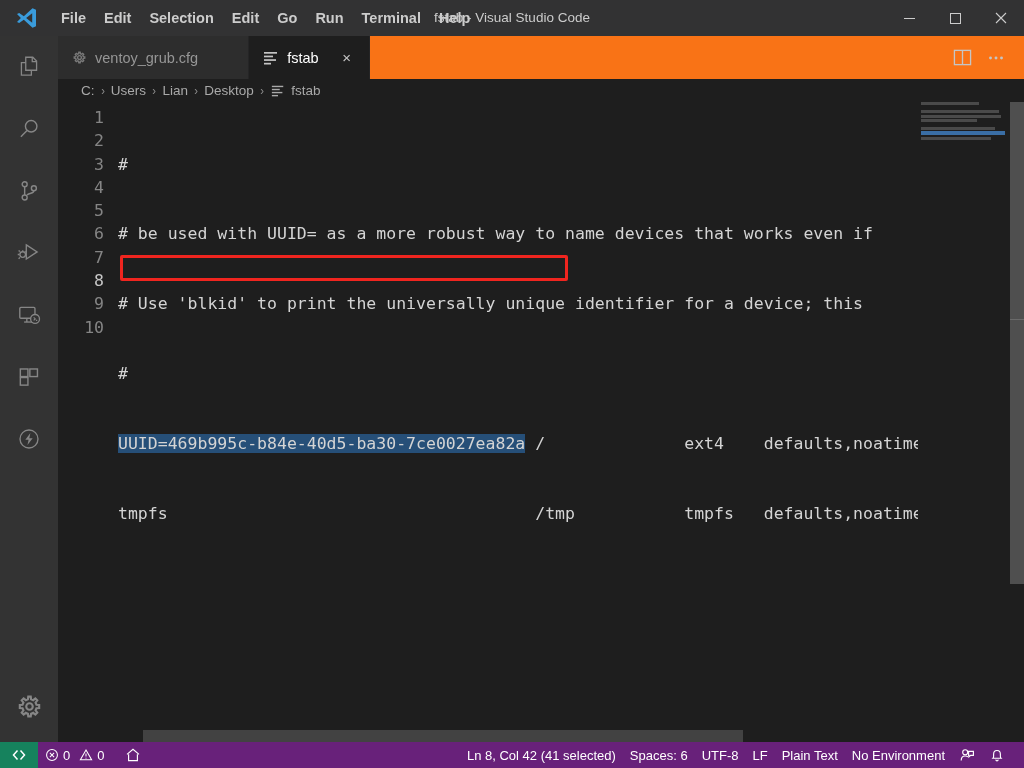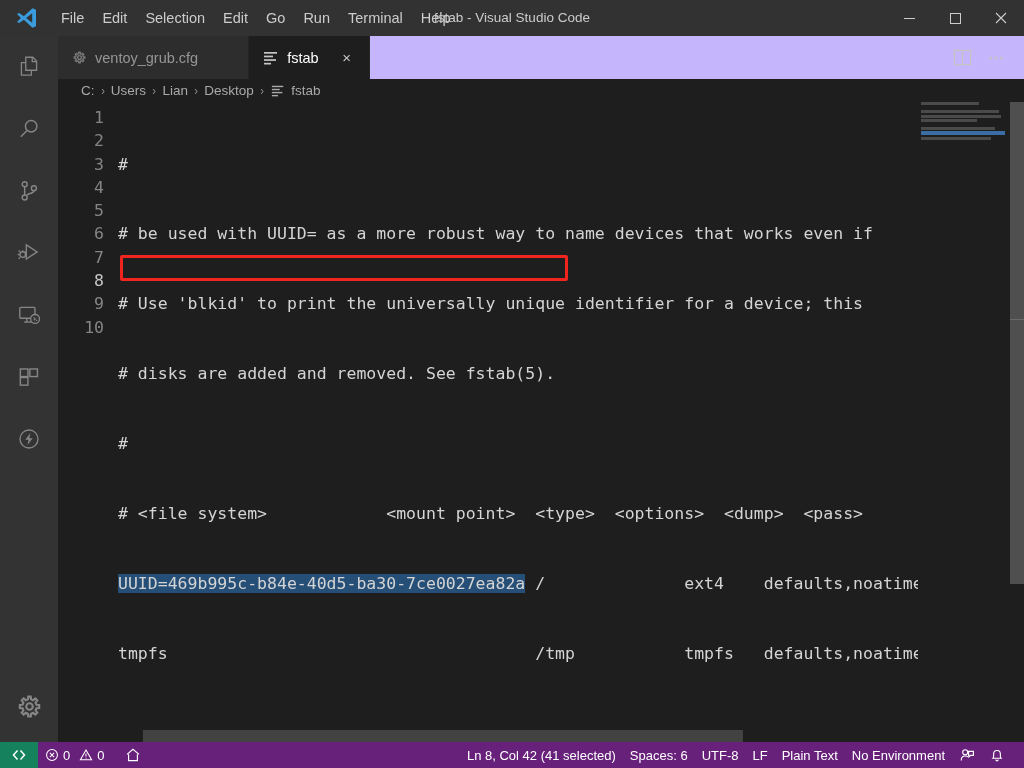--- a/index.html
+++ b/index.html
@@ -26,20 +26,21 @@
   .vscode-logo {
     width: 52px; height: 36px;
     display: flex; align-items: center; justify-content: center;
   }
   .menu { display: flex; align-items: center; height: 36px; }
   .menu-item {
     font-size: 14.5px; color: #cccccc;
     padding: 2px 9px; height: 26px;
     display: flex; align-items: center;
     cursor: default;
+    font-weight: bold;
   }
   .window-title {
     position: absolute; left: 0; right: 0; top: 0;
     height: 36px; line-height: 36px; text-align: center;
     font-size: 13.5px; color: #cccccc;
     pointer-events: none;
   }
   .win-controls {
     margin-left: auto; display: flex; height: 36px; z-index: 2;
   }
@@ -70,21 +71,21 @@
   
   .editor-region {
     flex: 1; min-width: 0;
     display: flex; flex-direction: column;
     background: #1e1e1e;
   }
 
   
   .tabbar {
     height: 43px; min-height: 43px;
-    background: #c4b5fd;
+    background: #f97316;
     display: flex; align-items: stretch;
     position: relative;
   }
   .tab {
     display: flex; align-items: center;
     padding: 0 12px 0 14px;
     background: #2d2d2d;
     color: #969696;
     font-size: 14.5px;
     border-right: 1px solid #252526;
@@ -418,23 +419,21 @@
             <div>7</div>
             <div class="cur">8</div>
             <div>9</div>
             <div>10</div>
           </div>
 
           <div class="lines">
             <div class="line">#</div>
             <div class="line"># be used with UUID= as a more robust way to name devices that works even if</div>
             <div class="line"># Use 'blkid' to print the universally unique identifier for a device; this</div>
-            <div class="line"># disks are added and removed. See fstab(5).</div>
             <div class="line">#</div>
-            <div class="line"># &lt;file system&gt;            &lt;mount point&gt;  &lt;type&gt;  &lt;options&gt;  &lt;dump&gt;  &lt;pass&gt;</div>
             <div class="line"><span class="sel">UUID=469b995c-b84e-40d5-ba30-7ce0027ea82a</span><span id="line8rest"> /              ext4    defaults,noatime  0 1</span></div>
             <div class="line">tmpfs                                     /tmp           tmpfs   defaults,noatime  0 0</div>
             
           </div>
         </div>
 
         <div class="annot-box" style="left:62px; top:153px; width:448px; height:26px;"></div>
 
         <div class="minimap">
           <div class="mm-line" style="width:58px;"></div>

